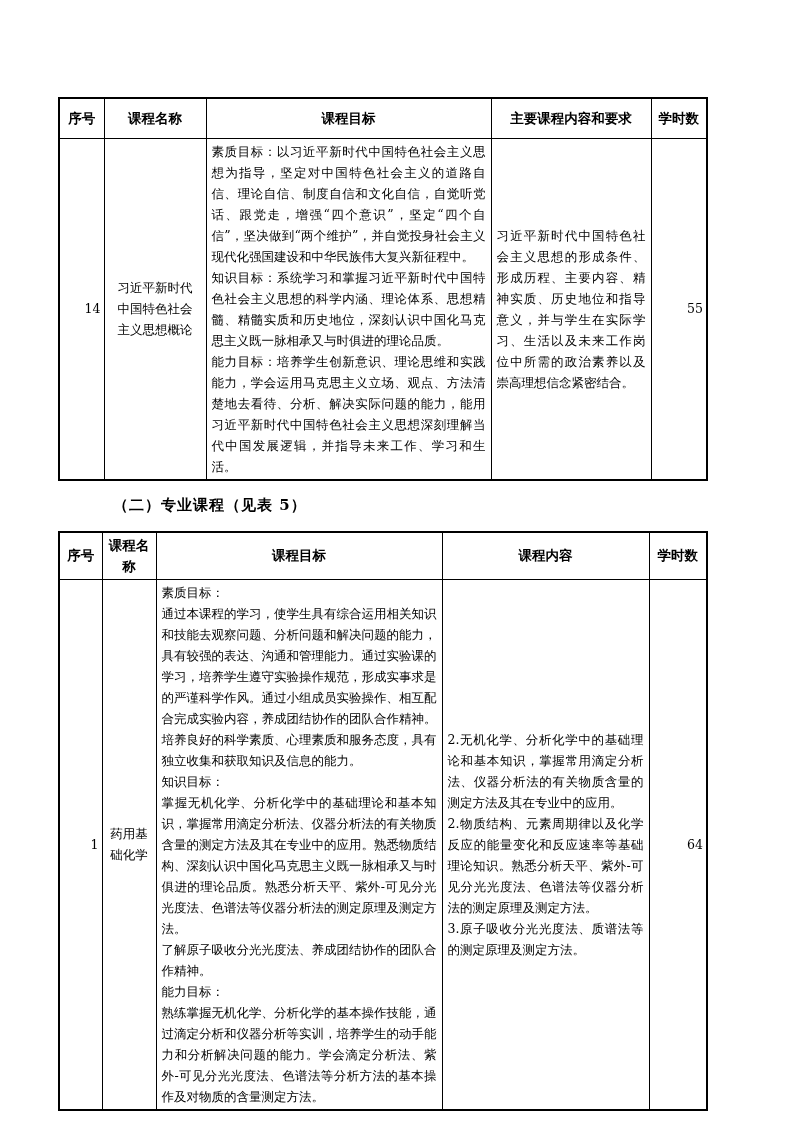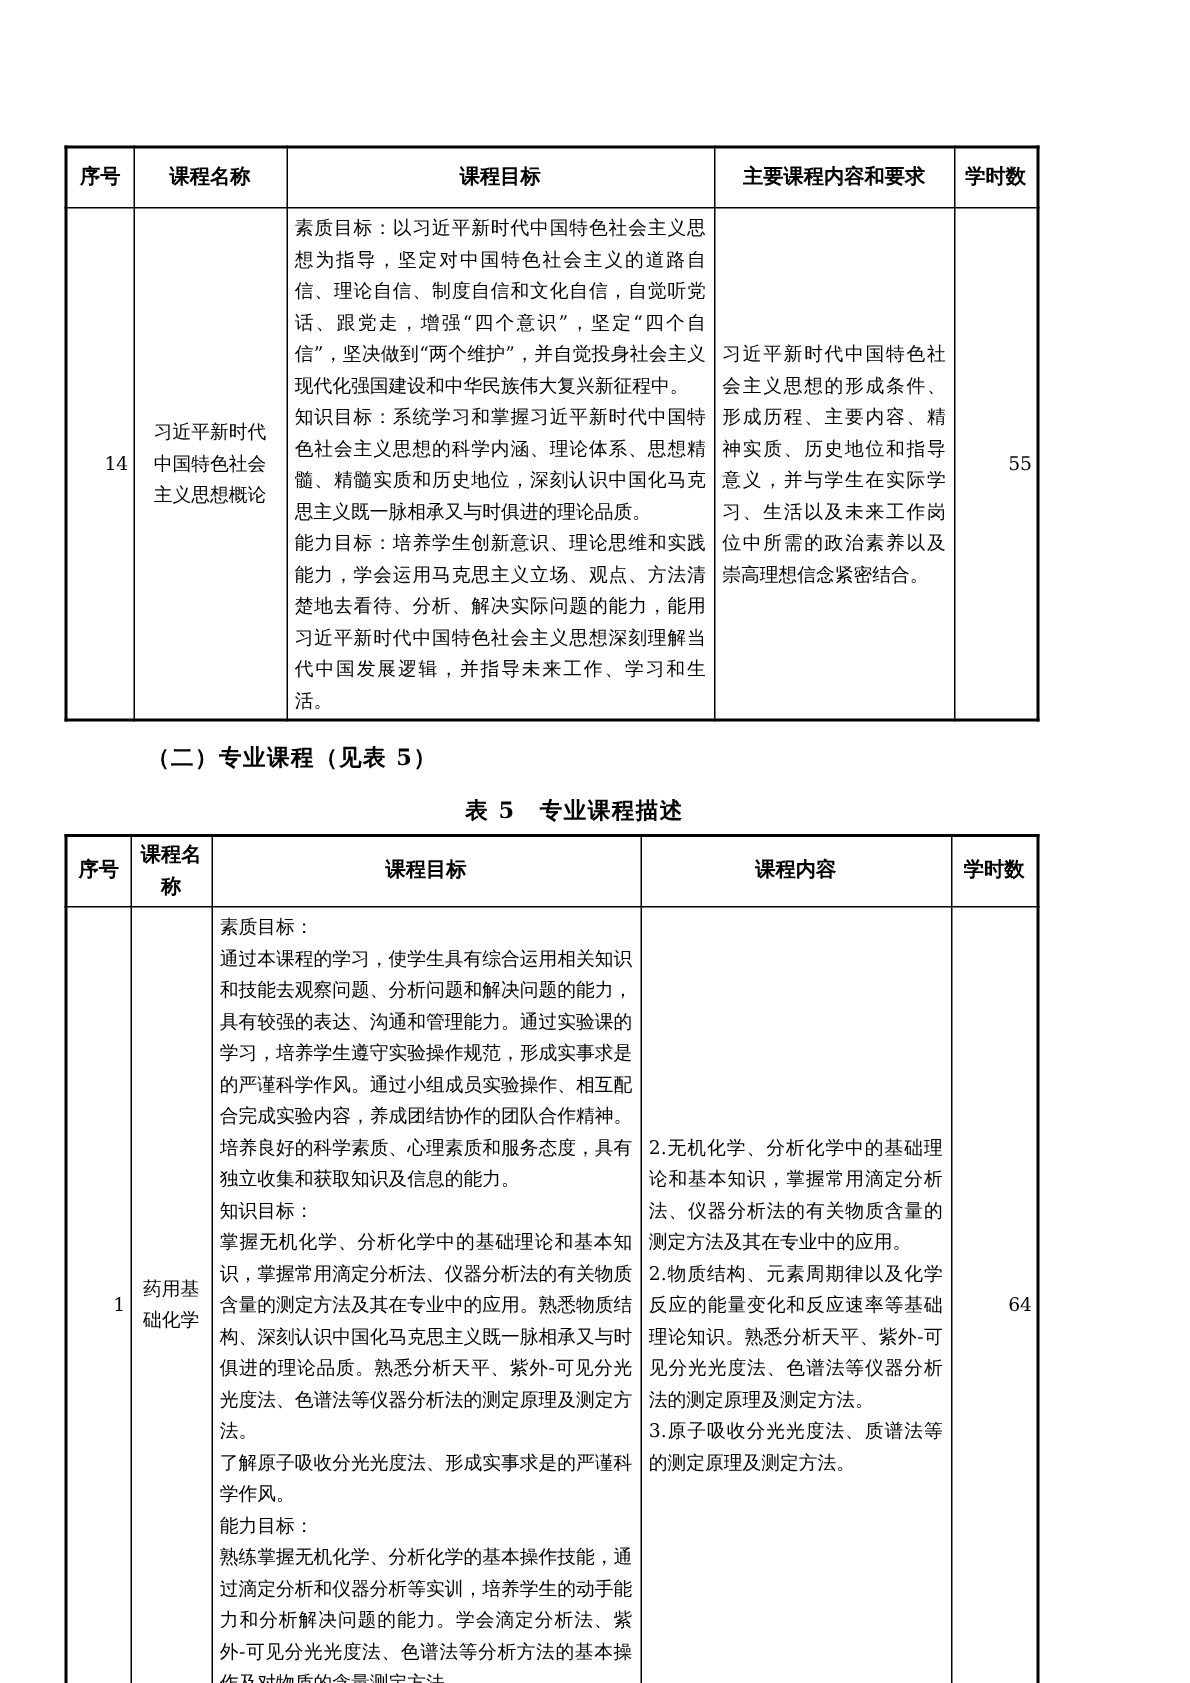--- a/index.html
+++ b/index.html
@@ -3,21 +3,21 @@
 <meta charset="utf-8">
 <style>
   * { margin:0; padding:0; box-sizing:border-box; }
   html,body { background:#ffffff; }
   .page {
     position:relative;
     width:793px; height:1122px;
     background:#ffffff;
     color:#000;
     font-family:"DejaVu Serif", serif;
-    padding:97px 70px 0 43px;
+    padding:97px 70px 0 58px;
     overflow:hidden;
   }
   table {
     border-collapse:collapse;
     table-layout:fixed;
     width:648px;
     border:2px solid #000;
   }
   th, td {
     border:1px solid #000;
@@ -88,21 +88,20 @@
         </td>
         <td class="text">
           <p>习近平新时代中国特色社会主义思想的形成条件、形成历程、主要内容、精神实质、历史地位和指导意义，并与学生在实际学习、生活以及未来工作岗位中所需的政治素养以及崇高理想信念紧密结合。</p>
         </td>
         <td class="center">55</td>
       </tr>
     </tbody>
   </table>
 
   <div class="section-heading">（二）专业课程（见表 5）</div>
-  <div class="table-title">表 5　专业课程描述</div>
 
   <table class="t2">
     <colgroup>
       <col style="width:43px">
         <col style="width:54px">
         <col style="width:286px">
         <col style="width:207px">
         <col style="width:58px">
     </colgroup>
     <thead>
@@ -116,21 +115,21 @@
     </thead>
     <tbody>
       <tr>
         <td class="center">1</td>
         <td class="name2">药用基础化学</td>
         <td class="text">
           <p>素质目标：</p>
           <p>通过本课程的学习，使学生具有综合运用相关知识和技能去观察问题、分析问题和解决问题的能力，具有较强的表达、沟通和管理能力。通过实验课的学习，培养学生遵守实验操作规范，形成实事求是的严谨科学作风。通过小组成员实验操作、相互配合完成实验内容，养成团结协作的团队合作精神。培养良好的科学素质、心理素质和服务态度，具有独立收集和获取知识及信息的能力。</p>
           <p>知识目标：</p>
           <p>掌握无机化学、分析化学中的基础理论和基本知识，掌握常用滴定分析法、仪器分析法的有关物质含量的测定方法及其在专业中的应用。熟悉物质结构、深刻认识中国化马克思主义既一脉相承又与时俱进的理论品质。熟悉分析天平、紫外-可见分光光度法、色谱法等仪器分析法的测定原理及测定方法。</p>
-          <p>了解原子吸收分光光度法、形成实事求是的严谨科学作风。</p>
+          <p>了解原子吸收分光光度法、养成团结协作的团队合作精神。</p>
           <p>能力目标：</p>
           <p>熟练掌握无机化学、分析化学的基本操作技能，通过滴定分析和仪器分析等实训，培养学生的动手能力和分析解决问题的能力。学会滴定分析法、紫外-可见分光光度法、色谱法等分析方法的基本操作及对物质的含量测定方法。</p>
         </td>
         <td class="text">
           <p>2.无机化学、分析化学中的基础理论和基本知识，掌握常用滴定分析法、仪器分析法的有关物质含量的测定方法及其在专业中的应用。</p>
           <p>2.物质结构、元素周期律以及化学反应的能量变化和反应速率等基础理论知识。熟悉分析天平、紫外-可见分光光度法、色谱法等仪器分析法的测定原理及测定方法。</p>
           <p>3.原子吸收分光光度法、质谱法等的测定原理及测定方法。</p>
         </td>
         <td class="center">64</td>
       </tr>

